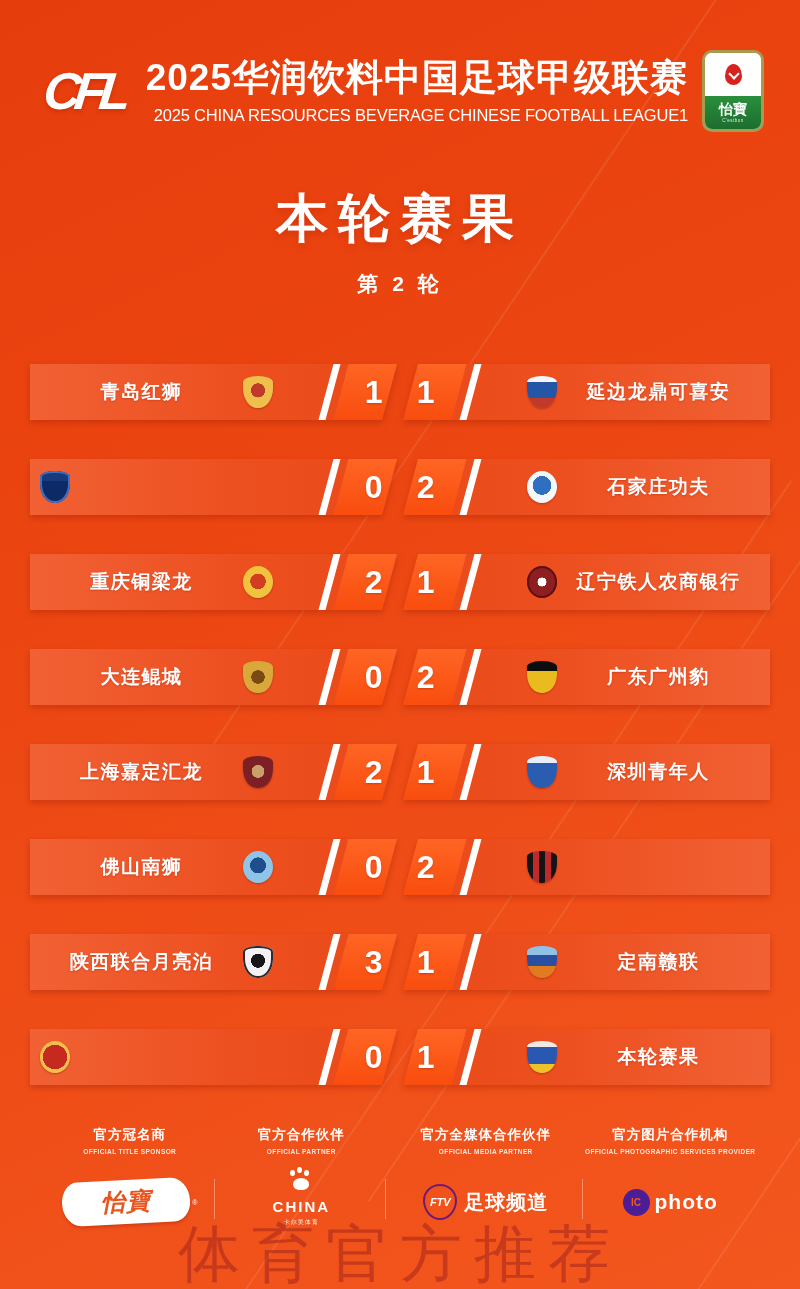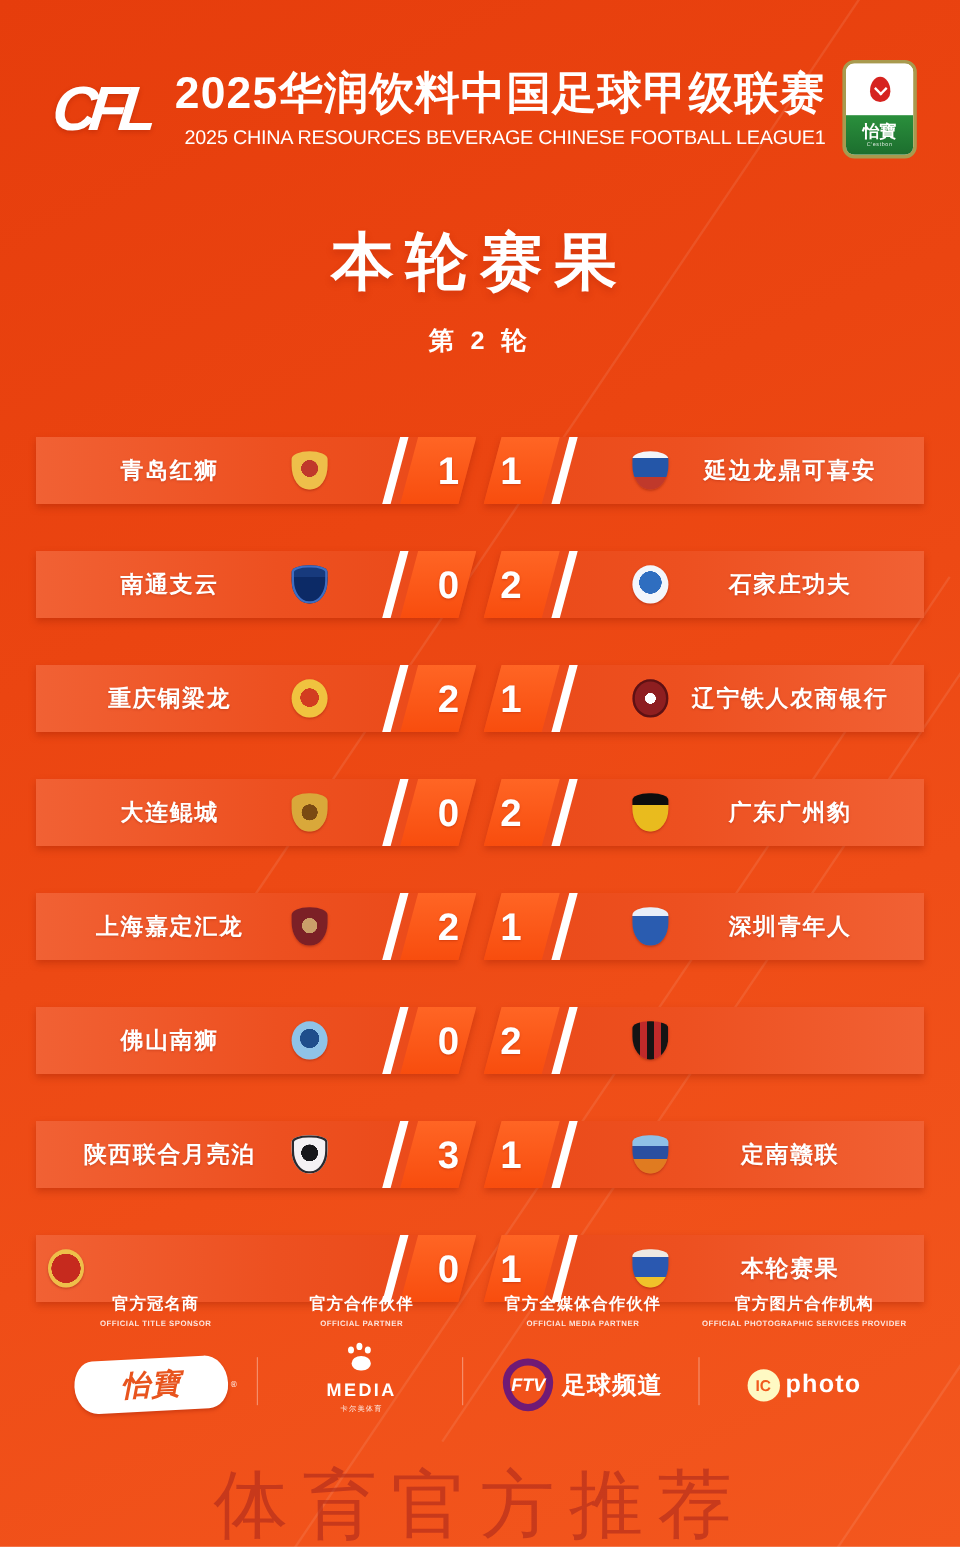--- a/index.html
+++ b/index.html
@@ -50,44 +50,44 @@
   .slash{position:absolute;top:0;bottom:0;width:7px;background:#fff;transform:skewX(-15deg);}
   .unit-left .slash{right:64px;}
   .unit-right .slash{left:64px;}
   .scorebox{position:absolute;top:0;bottom:0;width:66px;transform:skewX(-15deg);
     background:linear-gradient(180deg,#ff6524,#f84d0e);display:flex;align-items:center;justify-content:center;}
   .unit-left .scorebox{right:-10px;}
   .unit-right .scorebox{left:-10px;}
   .score{display:inline-block;transform:skewX(15deg);font-size:32px;font-weight:900;text-shadow:0 1px 2px rgba(140,20,0,.35);}
 
   
-  .footer{position:absolute;left:0;right:0;top:1074px;display:grid;
+  .footer{position:absolute;left:0;right:0;top:1122px;display:grid;
     grid-template-columns:1fr 1fr 1.15fr 1fr;padding:0 44px;}
   .fcell{text-align:center;position:relative;padding-top:4px;}
   .fcell + .fcell .logo-area::before{content:"";position:absolute;left:-2px;top:6px;height:40px;width:1px;background:rgba(255,255,255,.35);}
   .fhead{font-size:13.5px;font-weight:900;letter-spacing:1px;}
   .fsub{font-size:6.5px;font-weight:bold;opacity:.85;margin-top:4px;letter-spacing:.4px;}
   .logo-area{margin-top:18px;height:58px;display:flex;align-items:center;justify-content:center;position:relative;}
   .flag{width:128px;height:44px;background:#fff;border-radius:24px 30px 26px 30px/32px 36px 30px 36px;
     transform:rotate(-3deg);display:flex;align-items:center;justify-content:center;box-shadow:0 2px 3px rgba(140,20,0,.3);}
   .flag-text{color:#e8541e;font-style:italic;font-weight:900;font-size:24px;letter-spacing:1px;}
   .flag-reg{color:#fff;font-size:7px;vertical-align:top;margin-left:2px;}
   .kelme{display:flex;flex-direction:column;align-items:center;}
   .paw{width:16px;height:12px;background:#fff;border-radius:50% 50% 46% 46%;position:relative;margin-bottom:8px;}
   .paw::before{content:"";position:absolute;width:5px;height:6px;background:#fff;border-radius:50%;top:-8px;left:-3px;
     box-shadow:7px -3px 0 #fff,14px 0 0 #fff;}
   .kelme-text{font-weight:900;font-size:15px;letter-spacing:2px;}
   .kelme-sub{font-size:6px;opacity:.9;margin-top:3px;letter-spacing:1px;}
   .ftv{display:flex;align-items:center;gap:7px;}
-  .ftv-badge{width:30px;height:32px;border:6px solid #701a75;border-radius:50% 50% 50% 50%/45% 45% 55% 55%;
-    display:flex;align-items:center;justify-content:center;font-size:15px;font-weight:900;font-style:italic;}
+  .ftv-badge{width:30px;height:32px;border:2px solid #701a75;border-radius:50% 50% 50% 50%/45% 45% 55% 55%;
+    display:flex;align-items:center;justify-content:center;font-size:11px;font-weight:900;font-style:italic;}
   .ftv-text{font-size:20px;font-weight:900;letter-spacing:1px;}
   .icphoto{display:flex;align-items:center;gap:5px;}
-  .ic-badge{width:27px;height:27px;background:#fef9c3;border-radius:50%;color:#f05a1e;
-    font-weight:900;font-size:13px;display:flex;align-items:center;justify-content:center;}
+  .ic-badge{width:27px;height:27px;background:#4c1d95;border-radius:50%;color:#f05a1e;
+    font-weight:900;font-size:10px;display:flex;align-items:center;justify-content:center;}
   .ic-text{font-size:21px;font-weight:bold;letter-spacing:1px;}
 
   .watermark{position:absolute;left:50%;transform:translateX(-50%);top:1212px;
     font-family:"DejaVu Serif","Liberation Serif",serif;font-size:62px;letter-spacing:12px;
     color:#a6251c;opacity:.55;white-space:nowrap;}
 </style>
 </head>
 <body>
 
 <div class="streak s1"></div>
@@ -143,21 +143,20 @@
             <span class="score">1</span>
           </div>
     </div>
       </div>
   </div>
 
   <div class="row">
     <div class="unit-wrap">
         <div class="unit unit-left">
       <div class="content">
-        <div class="namewrap"><span class="team-name">南通支云</span></div>
         <span class="crest" style="background:linear-gradient(180deg,#173a7d 0 30%,#0c2a66 30% 100%);border-radius:46% 46% 48% 48%/18% 18% 60% 60%;box-shadow:inset 0 0 0 2px #3f6ec2"></span>
       </div>
       <span class="slash"></span>
       <div class="scorebox">
             <span class="score">0</span>
           </div>
     </div>
       </div>
     <div class="unit-wrap">
         <div class="unit unit-right">
@@ -345,21 +344,21 @@
       </div>
       <span class="flag-reg">®</span>
     </div>
   </div>
   <div class="fcell">
     <div class="fhead">官方合作伙伴</div>
     <div class="fsub">OFFICIAL PARTNER</div>
     <div class="logo-area">
       <div class="kelme">
         <div class="paw"></div>
-        <div class="kelme-text">MEDIA</div>
+        <div class="kelme-text">CHINA</div>
         <div class="kelme-sub">卡尔美体育</div>
       </div>
     </div>
   </div>
   <div class="fcell">
     <div class="fhead">官方全媒体合作伙伴</div>
     <div class="fsub">OFFICIAL MEDIA PARTNER</div>
     <div class="logo-area">
       <div class="ftv">
         <div class="ftv-badge">FTV</div>

